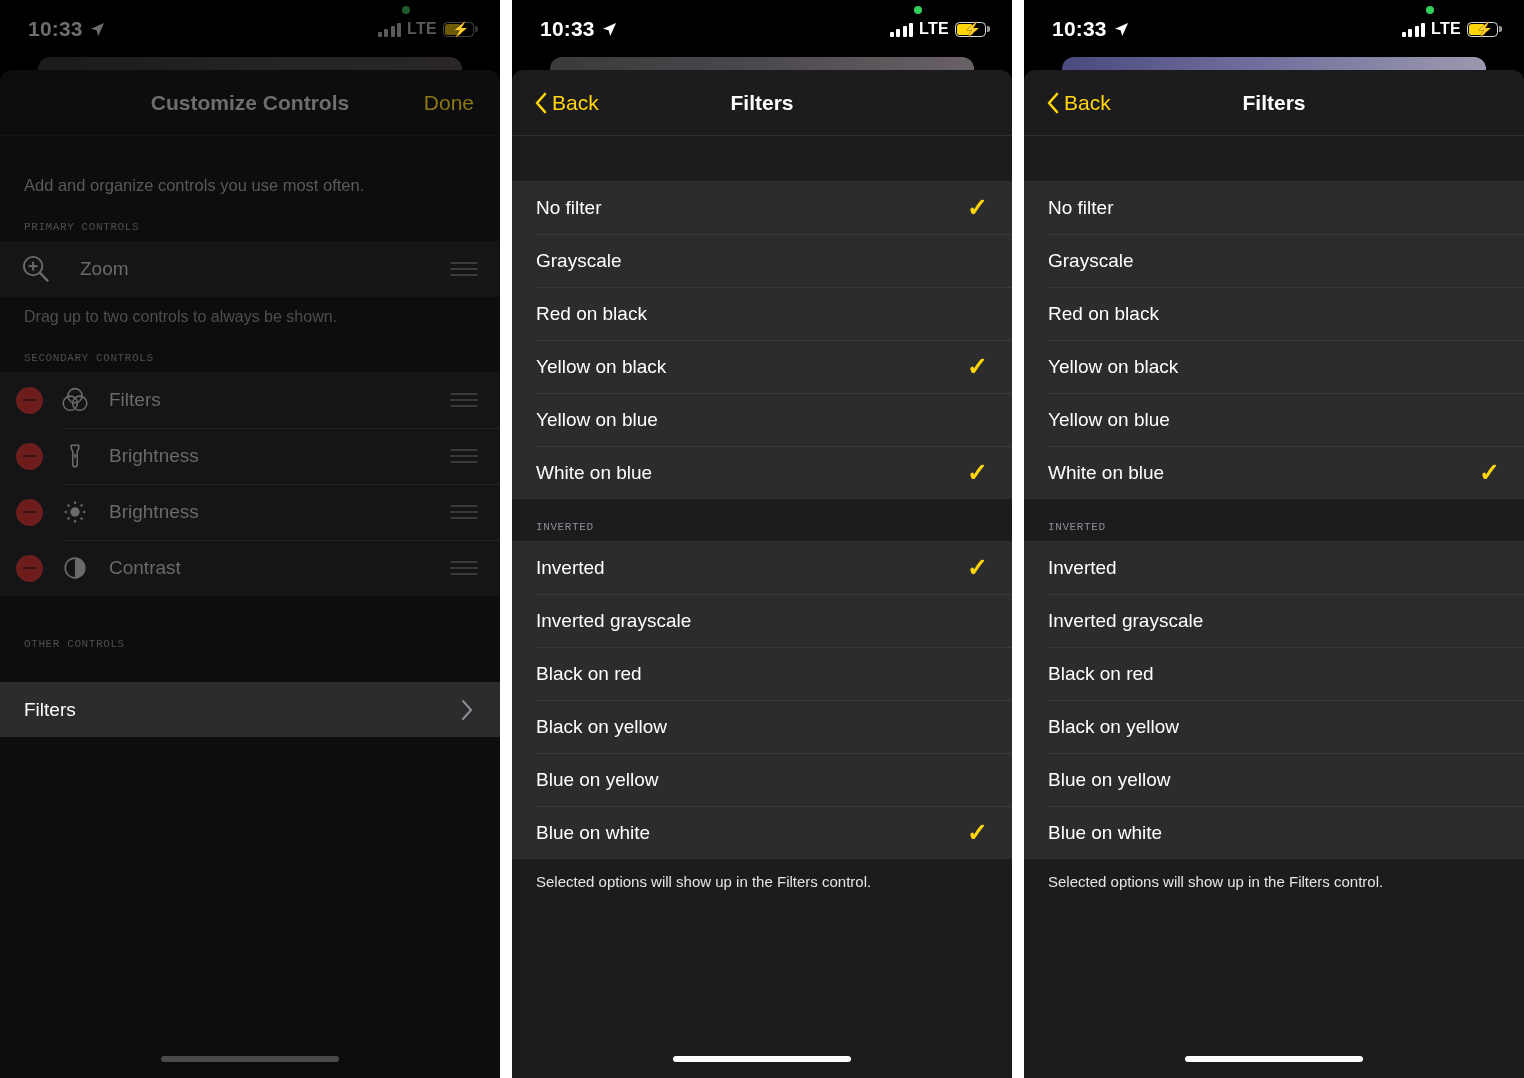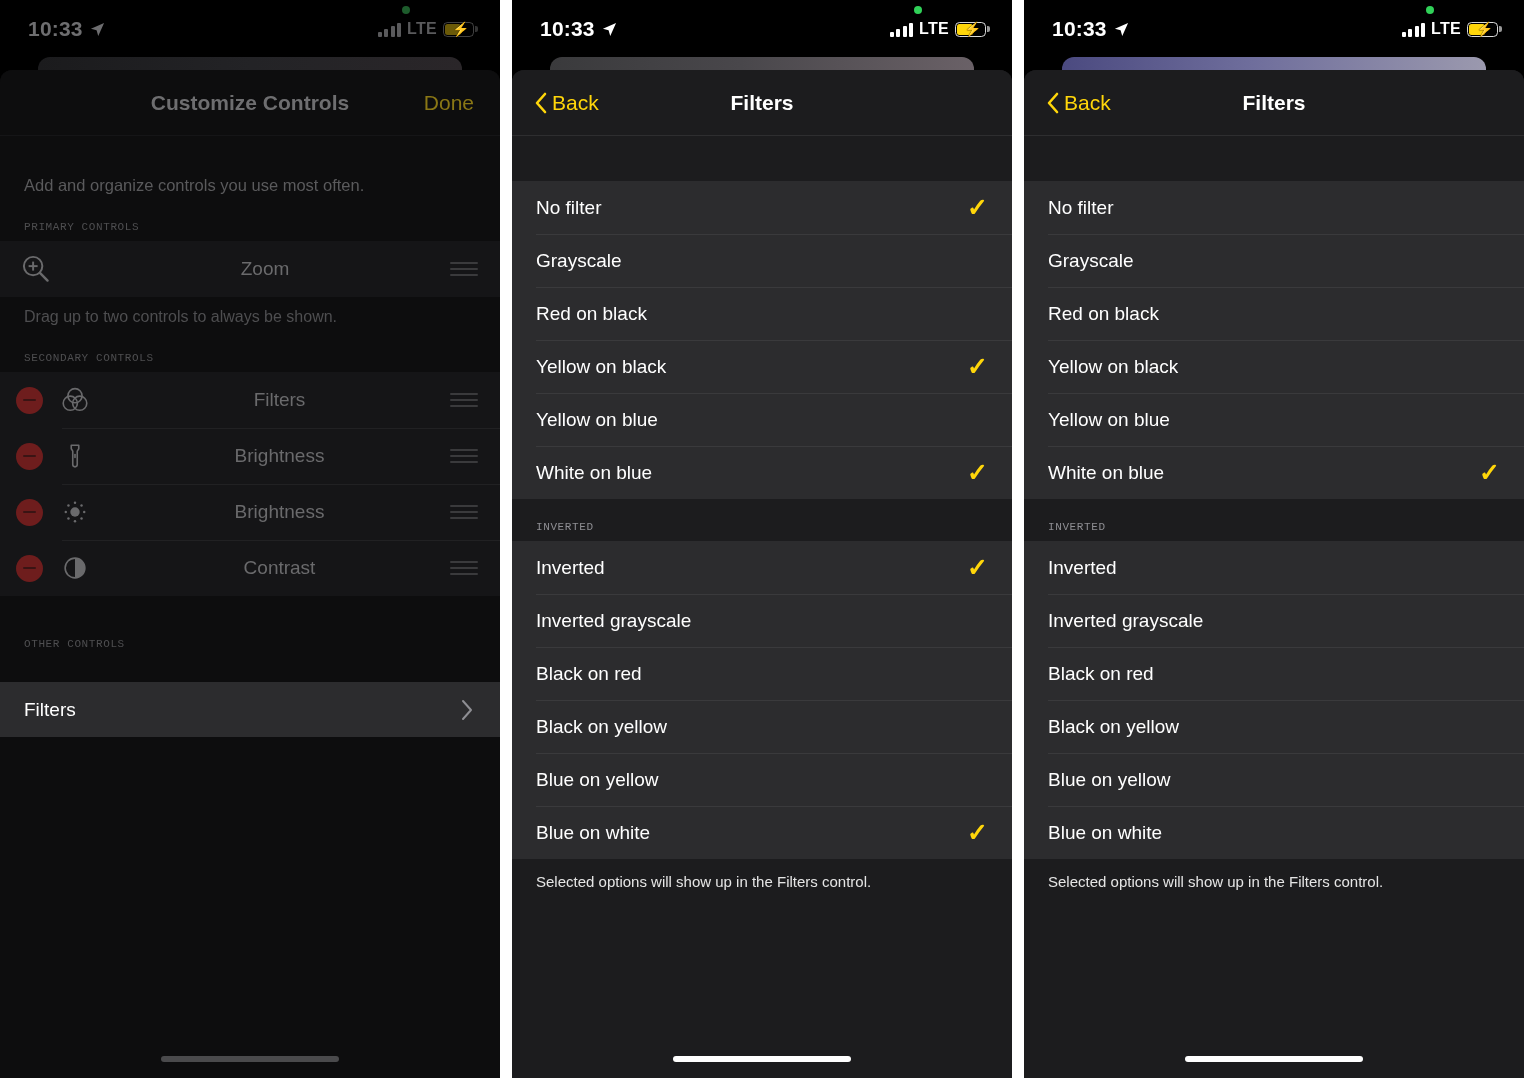--- a/index.html
+++ b/index.html
@@ -187,21 +187,21 @@
   .cc-icon { flex:0 0 auto; width:40px; display:flex; justify-content:center; margin-right:14px; }
   .cc-label { flex:1 1 auto; }
   .cc-zoom-label { flex:1 1 auto; padding-left:10px; }
   .handle { flex:0 0 auto; width:28px; }
   .handle i { display:block; height:2px; background:#3a3a3c; margin:4px 0; border-radius:1px; }
   .hint {
     padding:11px 24px 0 24px;
     font-size:16px; color:#4e4e50;
     background:#0d0d0e;
   }
-  .primary-group { background:#fef9c3;text-align:center; }
+  .primary-group { background:#fef9c3; }
   .other-row {
     position:relative;
     display:flex; align-items:center;
     height:55px; padding:0 26px 0 24px;
     background:#2c2c2e;
     color:#ffffff; font-size:19px;
   }
   .chev-right { margin-left:auto; }
 
   

